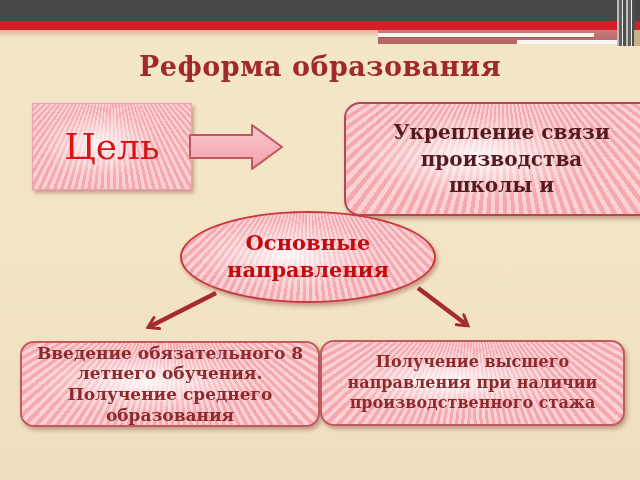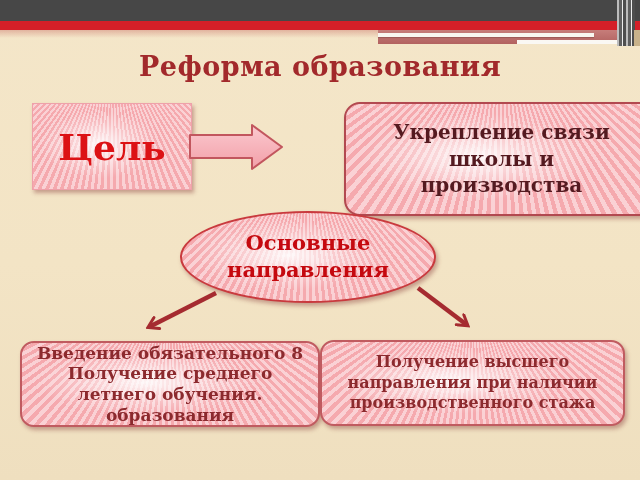--- a/index.html
+++ b/index.html
@@ -33,21 +33,21 @@
       radial-gradient(ellipse 52% 55% at 42% 48%, rgba(255,255,255,.88) 0%, rgba(255,255,255,.28) 45%, rgba(255,255,255,0) 72%),
       repeating-conic-gradient(from 176deg at 50% -80%, rgba(255,255,255,0) 0deg 1.2deg, rgba(255,242,244,.55) 1.2deg 2.4deg);
   }
   .shape-shadow{box-shadow:2px 3px 4px rgba(130,50,50,.4);}
   .centered-col{display:flex;flex-direction:column;justify-content:center;align-items:center;text-align:center;}
   
   .goal-box{
     position:absolute;left:32px;top:103px;width:158px;height:85px;
     border:1px solid #eea1aa;
   }
-  .goal-label{font-size:36px;font-weight:700;color:#dc1215;}
+  .goal-label{font-size:36px;font-weight:400;color:#dc1215;}
   .goal-arrow{position:absolute;left:189px;top:123px;}
   .result-box{
     position:absolute;left:300px;top:102px;width:315px;height:114px;
     border:2px solid #b24950;border-radius:16px;box-sizing:border-box;
     font-size:20px;font-weight:700;color:#541a20;line-height:1.32;margin-left:44px;
   }
   
   .ellipse{
     position:absolute;left:180px;top:211px;width:256px;height:92px;
     border:2px solid #c93a3e;border-radius:50%;box-sizing:border-box;
@@ -86,43 +86,43 @@
       <linearGradient id="agrad" x1="0" y1="0" x2="0" y2="1">
         <stop offset="0" stop-color="#fbc9cf"></stop>
         <stop offset="1" stop-color="#f29fa8"></stop>
       </linearGradient>
     </defs>
     <polygon points="1,12 63,12 63,2 93,24 63,46 63,35 1,35" fill="url(#agrad)" stroke="#c2565e" stroke-width="2" stroke-linejoin="round"></polygon>
   </svg>
 
   <div class="result-box burst shape-shadow centered-col">
     <div>Укрепление связи</div>
+    <div>производства</div>
     <div>школы и</div>
-    <div>производства</div>
   </div>
 
   <div class="ellipse burst shape-shadow centered-col">
     <div>Основные</div>
     <div>направления</div>
   </div>
 
   <svg class="connectors" width="640" height="480" viewBox="0 0 640 480">
     <defs>
       <marker id="ah" viewBox="0 0 12 12" refX="9" refY="6" markerWidth="15" markerHeight="15" markerUnits="userSpaceOnUse" orient="auto">
         <path d="M2,1 L10,6 L2,11" fill="none" stroke="#a52b30" stroke-width="2.4" stroke-linecap="round"></path>
       </marker>
     </defs>
     <line x1="216" y1="293" x2="149" y2="327" stroke="#a52b30" stroke-width="4.5" marker-end="url(#ah)"></line>
     <line x1="418" y1="288" x2="467" y2="325" stroke="#a52b30" stroke-width="4.5" marker-end="url(#ah)"></line>
   </svg>
 
   <div class="dir-box dir-left burst shape-shadow centered-col">
     <div>Введение обязательного 8</div>
+    <div>летнего обучения.</div>
     <div>Получение среднего</div>
-    <div>летнего обучения.</div>
     <div>образования</div>
   </div>
 
   <div class="dir-box dir-right burst shape-shadow centered-col">
     <div>Получение высшего</div>
     <div>направления при наличии</div>
     <div>производственного стажа</div>
   </div>
 
 </div>

